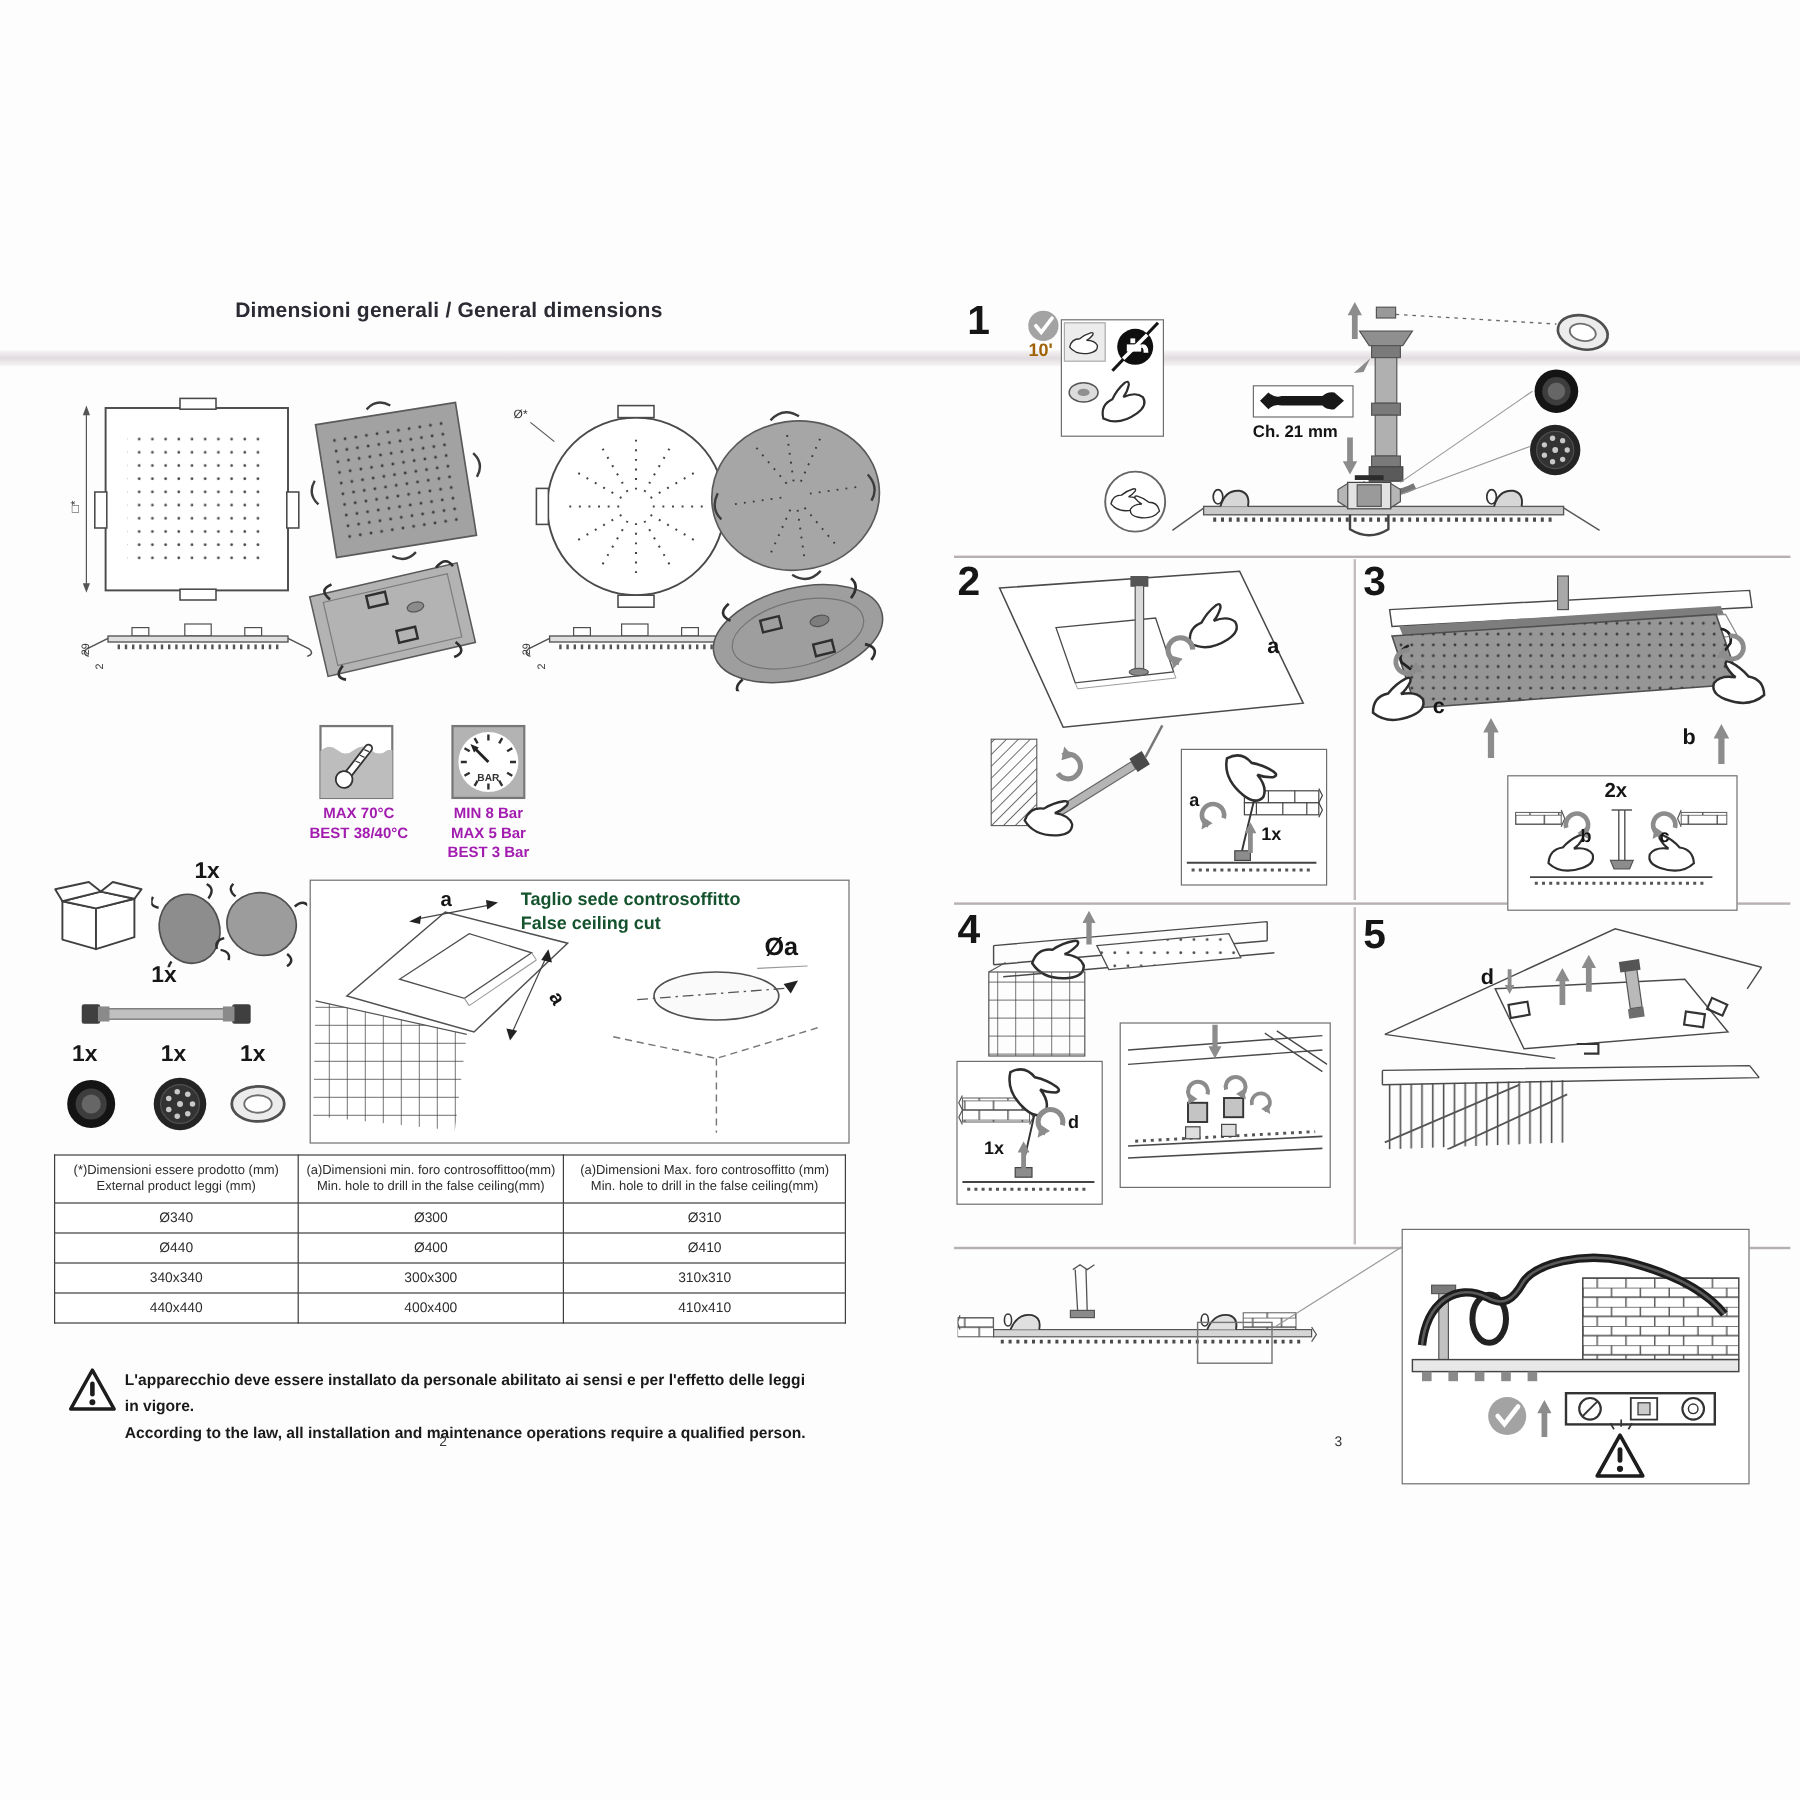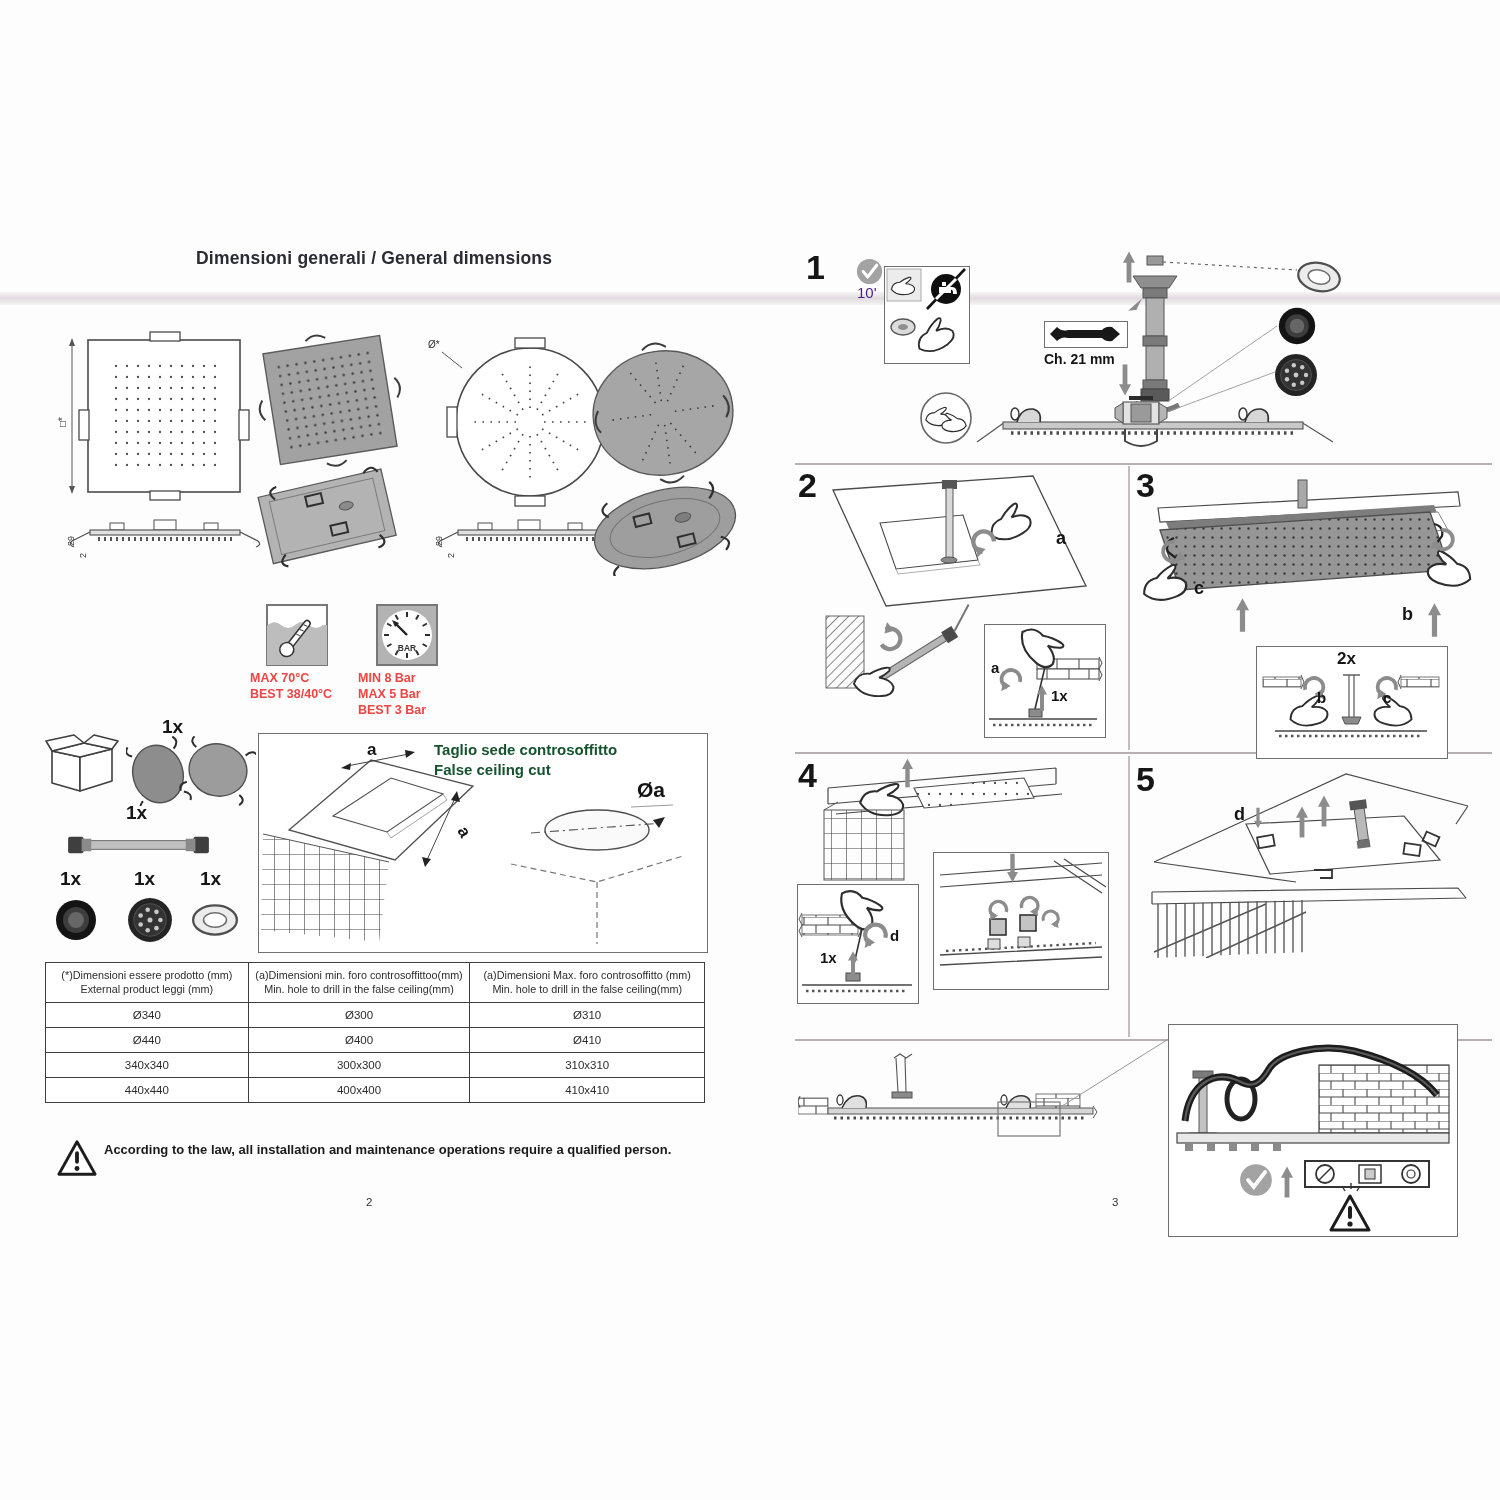--- a/index.html
+++ b/index.html
@@ -5,36 +5,36 @@
   *{margin:0;padding:0;box-sizing:border-box}
   html,body{width:1500px;height:1500px}
   body{position:relative;background:#fdfdfd;font-family:"Liberation Sans","DejaVu Sans",sans-serif;color:#222;overflow:hidden}
   .abs{position:absolute}
   .title{font-size:17.5px;font-weight:bold;color:#2b2b33;letter-spacing:.2px}
   .step-num{font-size:34px;font-weight:bold;color:#161616;letter-spacing:-1px}
   .letter{font-size:18px;font-weight:bold;color:#141414}
   .letter-sm{font-size:15px;font-weight:bold;color:#141414}
   .qty{font-size:17px;font-weight:bold;color:#161616}
   .qty-lg{font-size:19px;font-weight:bold;color:#161616}
-  .spec{font-size:12.5px;font-weight:bold;line-height:16px;color:#ef4444}
+  .spec{font-size:12.5px;font-weight:bold;line-height:16px;text-align:center;color:#a21caf}
   .hline{position:absolute;background:#b6b0b3;height:1.5px}
   .vline{position:absolute;background:#c3bdc0;width:1.5px}
   .ibox{position:absolute;border:1.4px solid #6f6f6f;background:#fff}
   .bleed{position:absolute;left:0;top:292px;width:1500px;height:13px;
          background:linear-gradient(to bottom,rgba(213,203,209,.18),rgba(186,174,182,.42),rgba(213,203,209,.18))}
   .cc-title{font-size:15px;font-weight:bold;color:#14532d;line-height:20px}
   .oa{font-size:21px;font-weight:bold;color:#141414}
   .dim-a{font-size:17px;font-weight:bold;color:#141414}
   table.dims{border-collapse:collapse;color:#2c2c2c;background:#fff}
   table.dims th,table.dims td{border:1.2px solid #3e3e3e;text-align:center;vertical-align:middle}
   table.dims th{font-weight:normal;font-size:10.8px;line-height:13.5px;padding:3px 2px;height:40px}
   table.dims td{font-size:11.5px;height:25px}
   .warn-line{font-size:13px;font-weight:bold;color:#1a1a1a;line-height:22px}
   .pageno{font-size:11.5px;color:#333}
-  .small-b{font-size:15px;font-weight:normal;color:#4c1d95}
+  .small-b{font-size:15px;font-weight:bold;color:#a16207}
   .wrench-lbl{font-size:14px;font-weight:bold;color:#141414}
 </style>
 </head>
 <body>
 
 <svg width="0" height="0" style="position:absolute" aria-hidden="true">
 <defs>
   <pattern id="pat-dots" width="11" height="11" patternUnits="userSpaceOnUse">
         <circle cx="3" cy="3" r="1.15" fill="#4b4b4b"></circle>
       </pattern>
@@ -363,20 +363,21 @@
         <td>400x400</td>
         <td>410x410</td>
       </tr>
     </tbody>
   </table>
 
   <svg class="abs" style="left:56px;top:1138px" width="42" height="40">
       <use href="#sym-warn" width="42" height="40"></use>
     </svg>
   <div class="abs" style="left:104px;top:1139px;width:580px">
+    <div class="warn-line">L'apparecchio deve essere installato da personale abilitato ai sensi e per l'effetto delle leggi in vigore.</div>
     <div class="warn-line">According to the law, all installation and maintenance operations require a qualified person.</div>
   </div>
   <div class="abs pageno" style="left:366px;top:1196px">2</div>
 </section>
 
 <section>
 
   <div class="hline" style="left:795px;top:463px;width:697px"></div>
   <div class="hline" style="left:795px;top:752px;width:697px"></div>
   <div class="hline" style="left:795px;top:1039px;width:697px"></div>

